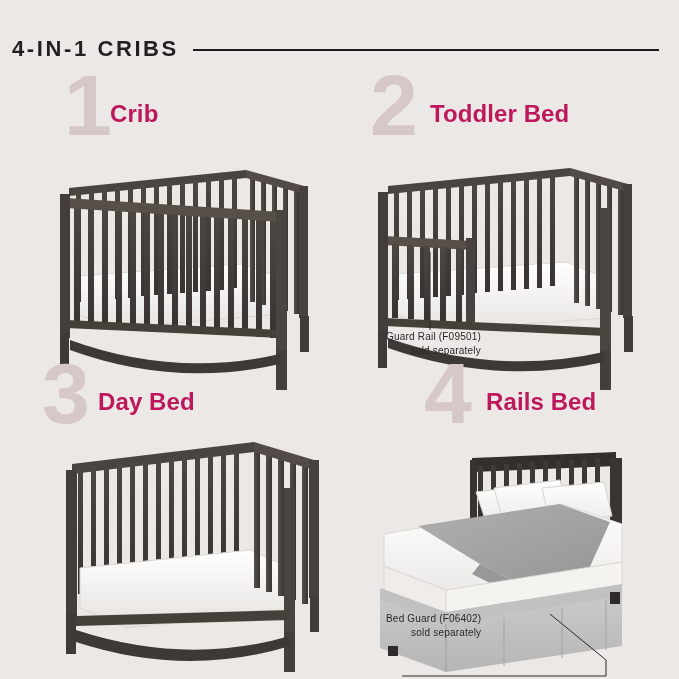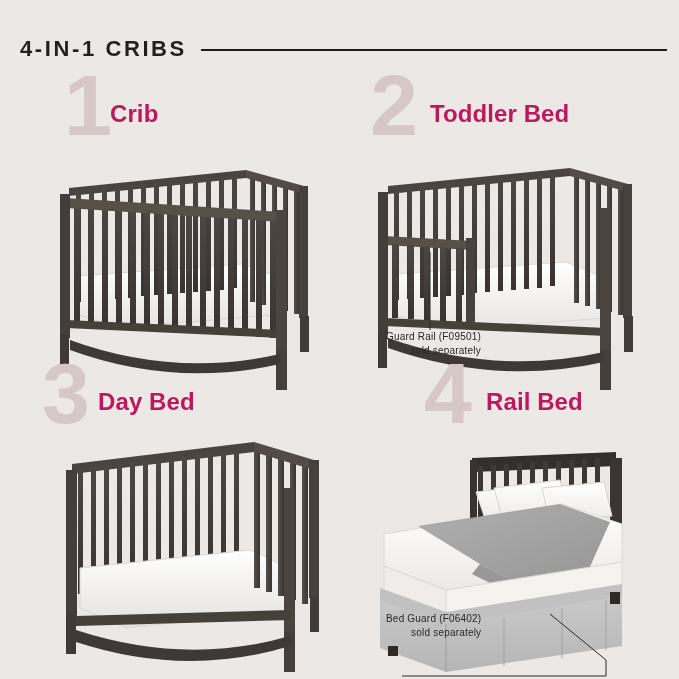--- a/index.html
+++ b/index.html
@@ -6,21 +6,21 @@
   body {
     width:679px; height:679px;
     background:#ece8e5;
     font-family:"Liberation Sans", sans-serif;
     overflow:hidden;
     position:relative;
   }
   #page { position:relative; width:679px; height:679px; background:#ece8e5; }
 
   
-  .hdr { position:absolute; left:20px; top:32px; width:647px; height:34px; display:flex; align-items:center;justify-content:center; }
+  .hdr { position:absolute; left:12px; top:32px; width:647px; height:34px; display:flex; align-items:center;justify-content:center; }
   .hdr-title {
     font-size:22px; font-weight:700; color:#231f1e;
     letter-spacing:2.6px; white-space:nowrap;
   }
   .hdr-rule { flex:1; height:2px; background:#1d1a19; margin-left:14px; margin-top:2px; }
 
   
   .panel { position:absolute; }
   .p1 { left:14px;  top:78px;  width:330px; height:290px; }
   .p2 { left:354px; top:78px;  width:320px; height:290px; }
@@ -303,21 +303,21 @@
 
           <path d="M62 264 Q172 300 276 270 L276 280 Q172 312 62 276 Z" fill="#3e3936"></path>
         </g>
       </svg>
     </div>
   </div>
 
   <div class="panel p4">
     <div class="step-head">
       <div class="step-num">4</div>
-      <div class="step-label">Rail Bed</div>
+      <div class="step-label">Rails Bed</div>
     </div>
     <div class="art">
       <svg width="320" height="300" viewBox="0 0 320 300">
         <defs>
           <linearGradient id="sheet" x1="0" y1="0" x2="0" y2="1">
             <stop offset="0" stop-color="#ffffff"></stop>
               <stop offset="1" stop-color="#eceae7"></stop>
           </linearGradient>
           <linearGradient id="skirt" x1="0" y1="0" x2="0" y2="1">
             <stop offset="0" stop-color="#c9c9c9"></stop>

